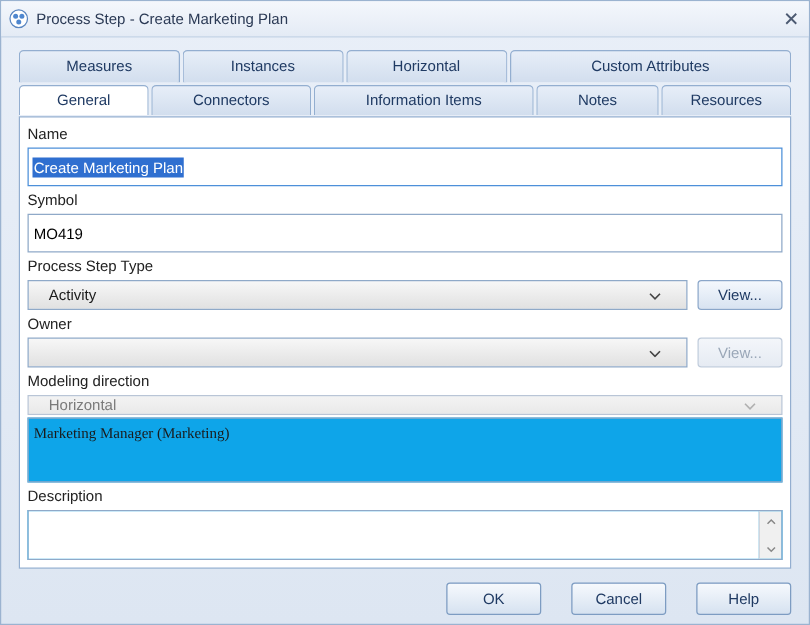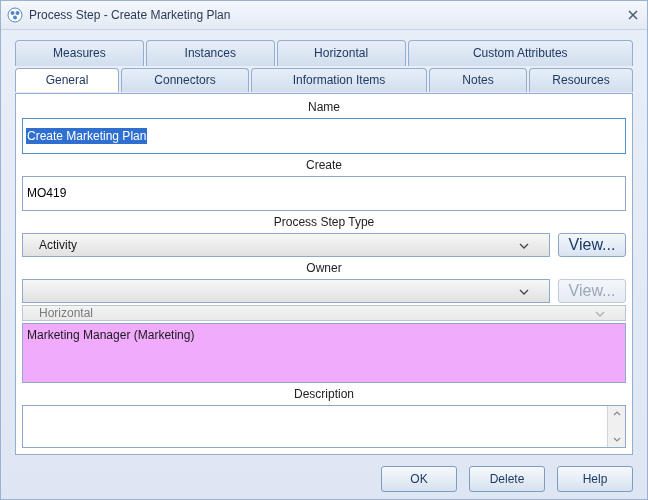--- a/index.html
+++ b/index.html
@@ -97,21 +97,20 @@
     display: flex;
     flex-direction: column;
     gap: 2px;
     overflow: hidden;
   }
   .field-label {
     font-size: 12px;
     color: #222;
     margin-top: 2px;
     margin-bottom: 2px;
-    text-align: center;
   }
   .text-input {
     width: 100%;
     box-sizing: border-box;
     border: 1px solid #8fa9c8;
     height: 36px;
     padding: 2px 4px;
     font-family: inherit;
     font-size: 12px;
     background: #ffffff;
@@ -155,40 +154,40 @@
     color: #444;
   }
   .combo.disabled .combo-arrow { color: #b0b0b0; }
   .btn-small {
     width: 66px;
     height: 22px;
     border: 1px solid #8aa6c9;
     border-radius: 3px;
     background: linear-gradient(to bottom, #f4f8fd, #d8e3f1);
     color: #1f3a63;
-    font-size: 16px;
+    font-size: 12px;
     display: flex;
     align-items: center;
     justify-content: center;
     cursor: pointer;
   }
   .btn-small.disabled {
     color: #9aa7b8;
     border-color: #bfcbdb;
     background: linear-gradient(to bottom, #f3f6fa, #e6ebf3);
     cursor: default;
   }
   .multiline {
     width: 100%;
     box-sizing: border-box;
     border: 1px solid #8fa9c8;
-    background: #f0abfc;
+    background: #0ea5e9;
     padding: 4px 4px;
     font-size: 12px;
-    font-family: Liberation Sans, sans-serif;
+    font-family: Liberation Serif, serif;
     resize: none;
     position: relative;
   }
   .multiline.org {
     height: 60px;
   }
   .multiline.desc-wrap {
     height: 44px;
     padding: 0;
     display: flex;
@@ -216,21 +215,21 @@
     align-items: center;
     justify-content: center;
     color: #888;
     font-size: 9px;
   }
   .button-bar {
     height: 40px;
     display: flex;
     justify-content: flex-end;
     align-items: center;
-    gap: 12px;
+    gap: 24px;
     padding: 0 14px;
   }
   .btn {
     min-width: 74px;
     height: 24px;
     border: 1px solid #7d9cc2;
     border-radius: 3px;
     background: linear-gradient(to bottom, #f6f9fd, #d6e2f0);
     color: #1f3a63;
     font-size: 12px;
@@ -280,21 +279,21 @@
       </div>
     </div>
 
     <div class="panel">
 
       <div class="field-label">Name</div>
       <div class="text-input highlighted" style="padding:2px 3px; display:flex; align-items:center;">
         <span class="highlight-span">Create Marketing Plan</span>
       </div>
 
-      <div class="field-label">Create</div>
+      <div class="field-label">Symbol</div>
       <input class="text-input" type="text" value="MO419" style="">
 
       <div class="field-label">Process Step Type</div>
       <div class="row-combo">
         <div class="combo">
           <span class="combo-text">Activity</span>
           <span class="combo-arrow">
             <svg width="10" height="6" viewBox="0 0 10 6">
                 <path d="M1 1 L5 5 L9 1" stroke="#444" stroke-width="1.3" fill="none"></path>
               </svg>
@@ -313,20 +312,21 @@
             <svg width="10" height="6" viewBox="0 0 10 6">
                 <path d="M1 1 L5 5 L9 1" stroke="#444" stroke-width="1.3" fill="none"></path>
               </svg>
           </span>
         </div>
         <div class="btn-small disabled">
             <span>View...</span>
           </div>
       </div>
 
+      <div class="field-label">Modeling direction</div>
       <div class="combo disabled">
         <span class="combo-text">Horizontal</span>
         <span class="combo-arrow">
           <svg width="10" height="6" viewBox="0 0 10 6">
               <path d="M1 1 L5 5 L9 1" stroke="#b0b0b0" stroke-width="1.3" fill="none"></path>
             </svg>
         </span>
       </div>
 
       <div class="multiline org">
@@ -351,20 +351,20 @@
       </div>
 
     </div>
   </div>
 
   <div class="button-bar">
     <div class="btn">
         <span>OK</span>
       </div>
     <div class="btn">
-        <span>Delete</span>
+        <span>Cancel</span>
       </div>
     <div class="btn">
         <span>Help</span>
       </div>
   </div>
 
 </div>
 
 </body></html>

